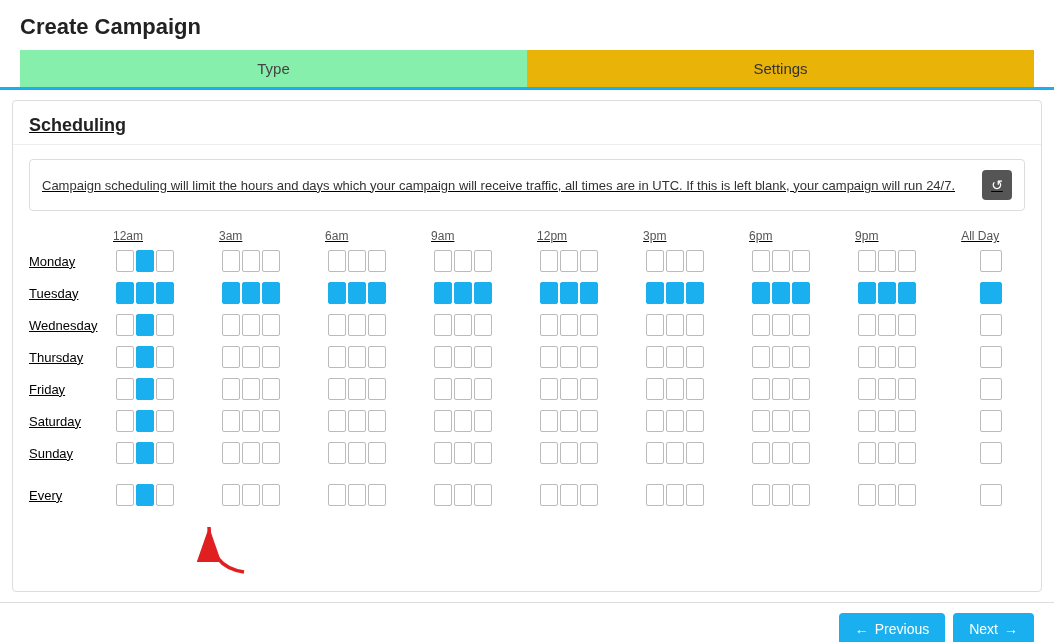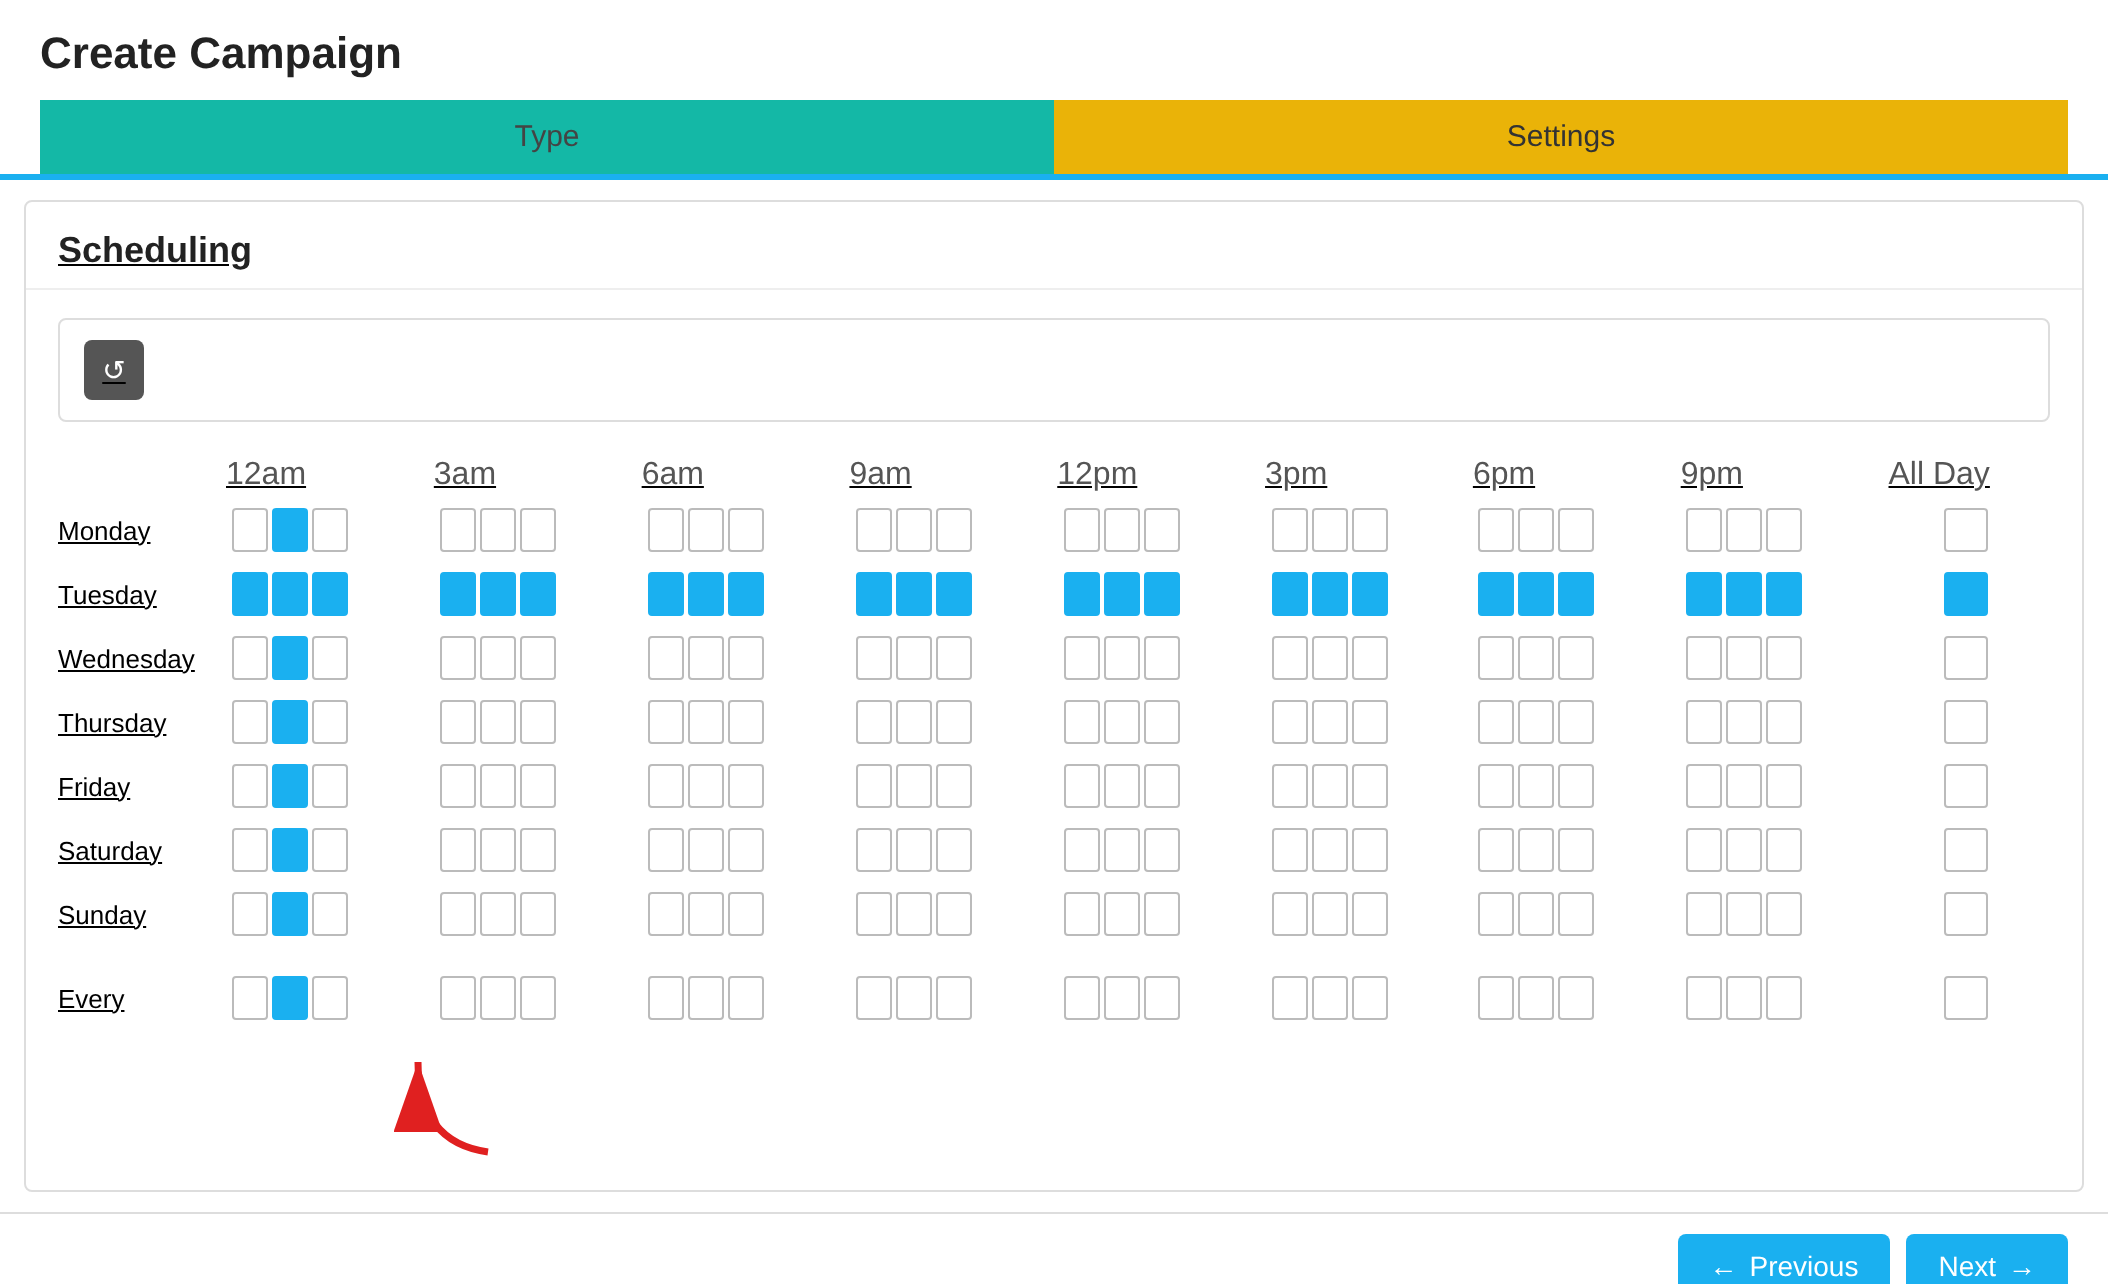--- a/index.html
+++ b/index.html
@@ -29,21 +29,21 @@
       display: flex;
       gap: 0;
     }
 
     .tab {
       flex: 1;
       text-align: center;
       padding: 10px 0;
       font-size: 15px;
       color: #444;
-      background: #14b8a6;
+      background: #86efac;
       border: none;
       cursor: pointer;
     }
 
     .tab.active {
       background: #eab308;
       color: #333;
     }
 
     .main-content {
@@ -105,21 +105,21 @@
       overflow-x: auto;
     }
 
     .schedule-table {
       width: 100%;
       border-collapse: separate;
       border-spacing: 0;
     }
 
     .schedule-table .time-header {
-      font-size: 16px;
+      font-size: 12px;
       color: #555;
       text-align: left;
       padding: 2px 4px;
       font-weight: normal;
     }
 
     .schedule-table .day-label {
       font-size: 13px;
       color: #000000;
       text-align: left;
@@ -236,20 +236,21 @@
       <div class="tab">Type</div>
       <div class="tab active">Settings</div>
     </div>
   </div>
 
   <div class="main-content">
     <div class="section">
       <div class="section-title">Scheduling</div>
       <div class="section-body">
         <div class="info-banner">
+          <span>Campaign scheduling will limit the hours and days which your campaign will receive traffic, all times are in UTC. If this is left blank, your campaign will run 24/7.</span>
           <button class="refresh-btn">↺</button>
         </div>
 
         <div class="schedule-grid">
           <table class="schedule-table">
             <thead>
               <tr>
                 <td style="width:80px;"></td>
                 <td class="time-header">12am</td>
                 <td class="time-header">3am</td>

